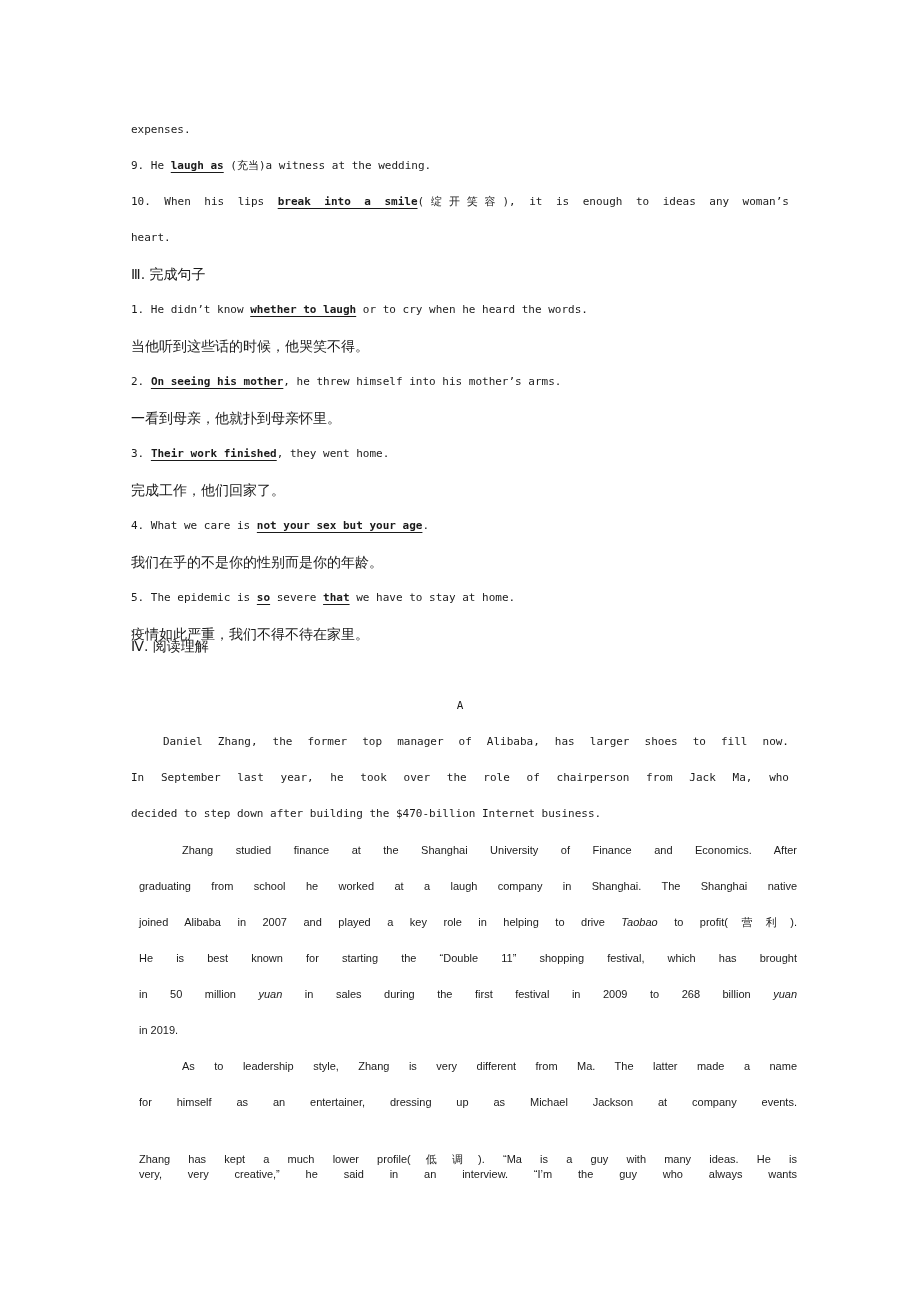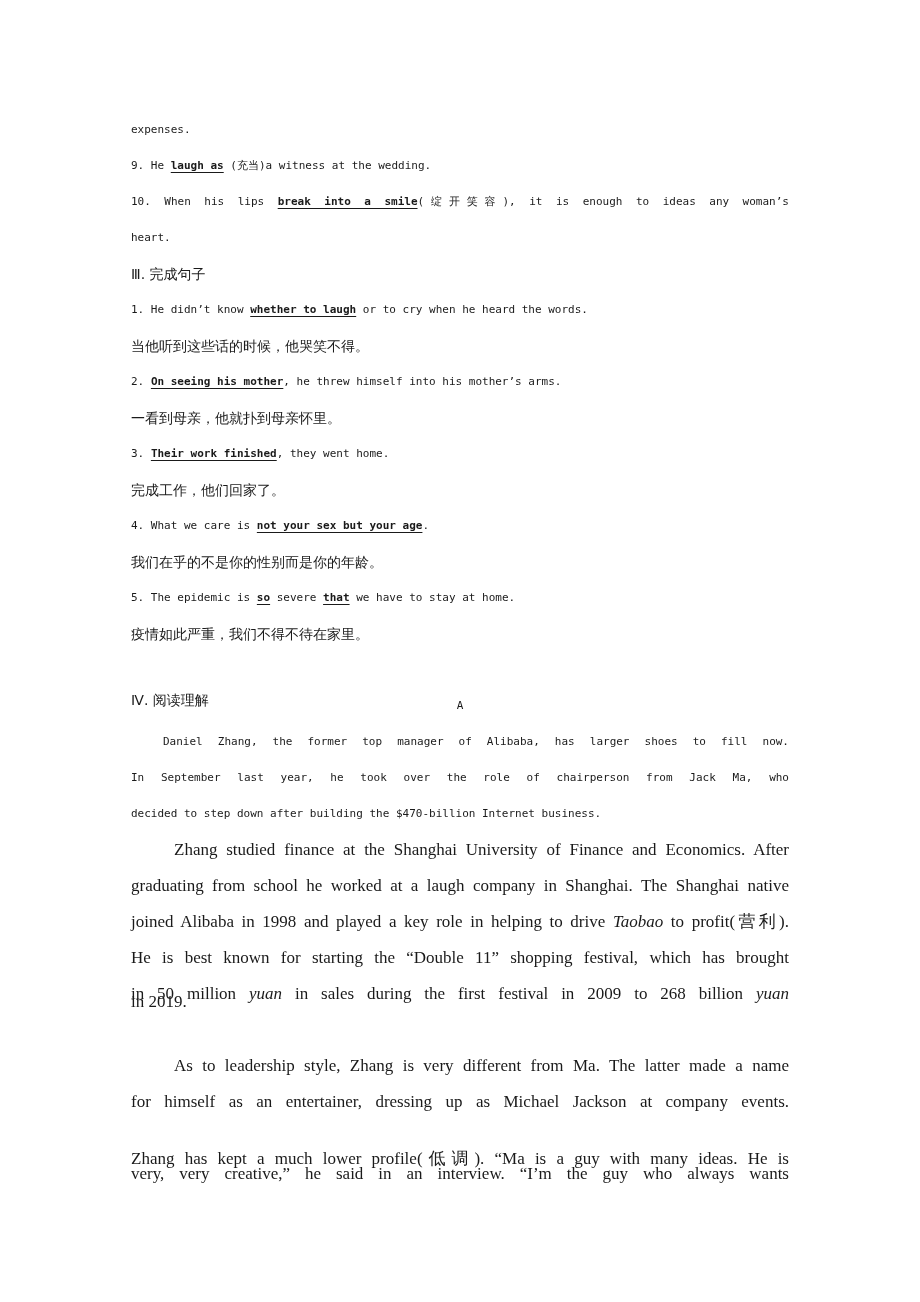--- a/index.html
+++ b/index.html
@@ -41,22 +41,23 @@
       text-underline-offset: 3px;
     }
     .center {
       width: 658px;
       text-align: center;
     }
     .ind { padding-left: 32px; box-sizing: border-box; }
     .ind2 { padding-left: 43px; box-sizing: border-box; }
     .cjk { font-family: "DejaVu Sans", "Liberation Sans", sans-serif; font-size: 14px; }
     .serifp {
-      font-family: Liberation Serif, serif;
-      font-size: 17px;
+      font-family: Liberation Sans, sans-serif;
+      font-size: 11px;
+      margin-left: 8px;
     }
     em { font-style: italic; }
   </style>
 </head>
 <body>
 
 <div class="page">
 
   <div class="line" style="top:0px">
     <span>expenses.</span>
@@ -105,21 +106,21 @@
     <span>我们在乎的不是你的性别而是你的年龄。</span>
   </div>
 
   <div class="line" style="top:468px">
     <span>5. The epidemic is </span><span class="u">so</span><span> severe </span><span class="u">that</span><span> we have to stay at home.</span>
   </div>
   <div class="line cjk" style="top:504px">
     <span>疫情如此严重，我们不得不待在家里。</span>
   </div>
 
-  <div class="line cjk" style="top:570px">
+  <div class="line cjk" style="top:516px">
     <span>Ⅳ. 阅读理解</span>
   </div>
 
   <div class="line center" style="top:576px">
     <span>A</span>
   </div>
 
   <div class="line justify ind" style="top:612px">
     <span>Daniel Zhang,  the former top manager of Alibaba,  has larger shoes to fill now.</span>
   </div>
@@ -130,29 +131,29 @@
     <span>decided to step down after building the $470-billion Internet business.</span>
   </div>
 
   <div class="line justify ind2 serifp" style="top:720px">
     <span>Zhang studied finance at the Shanghai University of Finance and Economics. After</span>
   </div>
   <div class="line justify serifp" style="top:756px">
     <span>graduating from school he worked at a laugh company in Shanghai. The Shanghai native</span>
   </div>
   <div class="line justify serifp" style="top:792px">
-    <span>joined Alibaba in 1998 and played a key role in helping to drive </span><em>Taobao</em><span> to profit(营利).</span>
+    <span>joined Alibaba in 2007 and played a key role in helping to drive </span><em>Taobao</em><span> to profit(营利).</span>
   </div>
   <div class="line justify serifp" style="top:828px">
     <span>He is best known for starting the “Double 11” shopping festival,  which has brought</span>
   </div>
   <div class="line justify serifp" style="top:864px">
     <span>in 50 million </span><em>yuan</em><span> in sales during the first festival in 2009 to 268 billion </span><em>yuan</em>
   </div>
-  <div class="line serifp" style="top:872px">
+  <div class="line serifp" style="top:900px">
     <span>in 2019.</span>
   </div>
 
   <div class="line justify ind2 serifp" style="top:936px">
     <span>As to leadership style,  Zhang is very different from Ma. The latter made a name</span>
   </div>
   <div class="line justify serifp" style="top:972px">
     <span>for himself as an entertainer,  dressing up as Michael Jackson at company events.</span>
   </div>
   <div class="line justify serifp" style="top:1029px">

